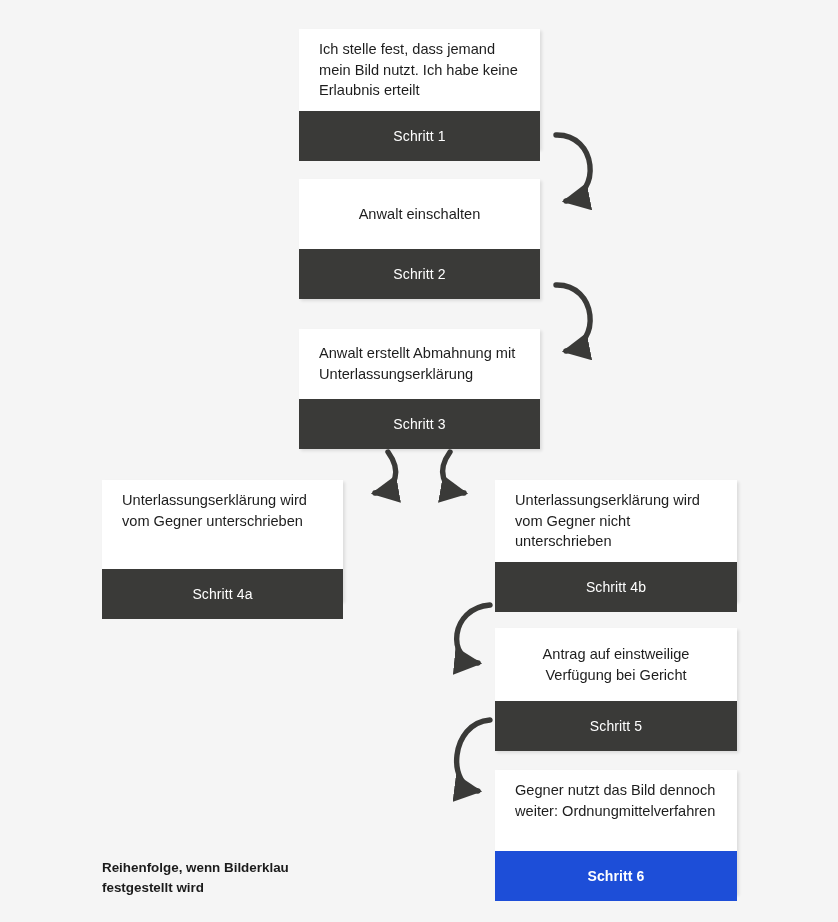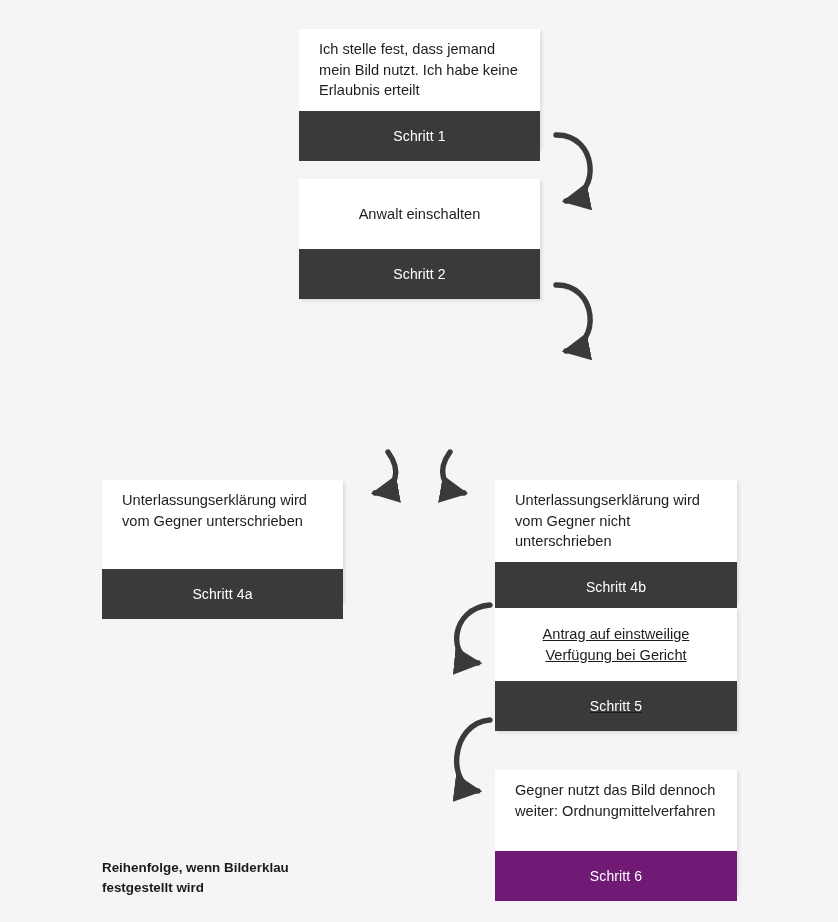--- a/index.html
+++ b/index.html
@@ -58,29 +58,29 @@
     flex: 0 0 auto;
     height: 50px;
     display: flex;
     align-items: center;
     justify-content: center;
     font-size: 14px;
     color: #ffffff;
     letter-spacing: 0.1px;
   }
   .node-label.dark  { background: #3a3a38; }
-  .node-label.red   { background: #701a75; }
+  .node-label.red   { background: #1d4ed8; font-weight: bold; }
 
   
   #node-1  { left: 299px; top: 29px;  width: 241px; height: 120px; }
   #node-2  { left: 299px; top: 179px; width: 241px; height: 120px; }
   #node-3  { left: 299px; top: 329px; width: 241px; height: 120px; }
   #node-4a { left: 102px; top: 480px; width: 241px; height: 121px; gap: 28px; }
   #node-4b { left: 495px; top: 480px; width: 242px; height: 121px; }
-  #node-5  { left: 495px; top: 608px; width: 242px; height: 123px; text-decoration: underline; }
+  #node-5  { left: 495px; top: 628px; width: 242px; height: 123px; }
   #node-6  { left: 495px; top: 770px; width: 242px; height: 124px; gap: 20px; }
 
   #caption {
     position: absolute;
     left: 102px;
     top: 858px;
     width: 250px;
     font-size: 13.4px;
     font-weight: bold;
     line-height: 1.48;
@@ -128,20 +128,24 @@
   <div class="node" id="node-1">
     <div class="node-body">Ich stelle fest, dass jemand mein Bild nutzt. Ich habe keine Erlaubnis erteilt</div>
     <div class="node-label dark">Schritt 1</div>
   </div>
 
   <div class="node" id="node-2">
     <div class="node-body center">Anwalt einschalten</div>
     <div class="node-label dark">Schritt 2</div>
   </div>
 
+  <div class="node" id="node-3">
+    <div class="node-body">Anwalt erstellt Abmahnung mit Unterlassungserklärung</div>
+    <div class="node-label dark">Schritt 3</div>
+  </div>
 
   <div class="node" id="node-4a">
     <div class="node-body">Unterlassungserklärung wird vom Gegner unterschrieben</div>
     <div class="node-label dark">Schritt 4a</div>
   </div>
 
   <div class="node" id="node-4b">
     <div class="node-body">Unterlassungserklärung wird vom Gegner nicht unterschrieben</div>
     <div class="node-label dark">Schritt 4b</div>
   </div>

